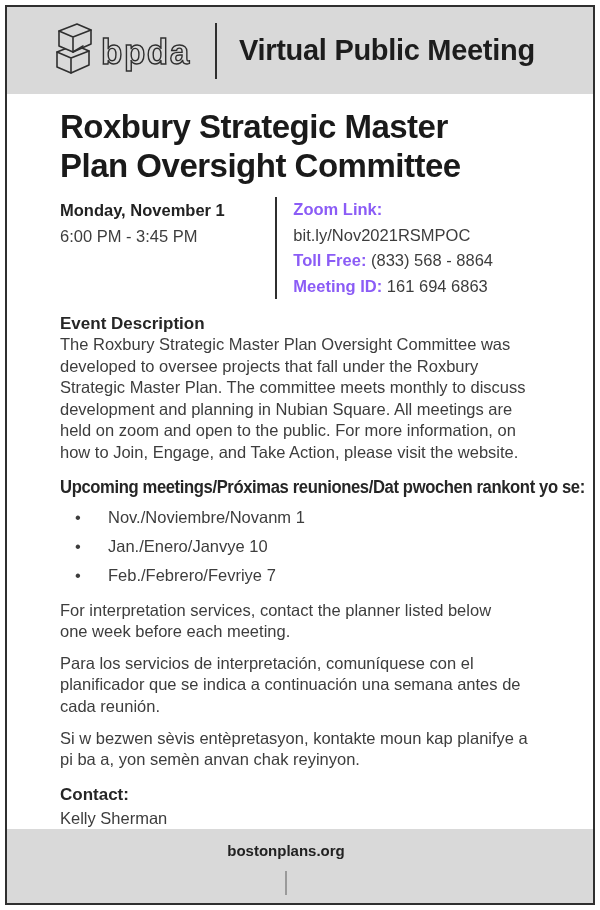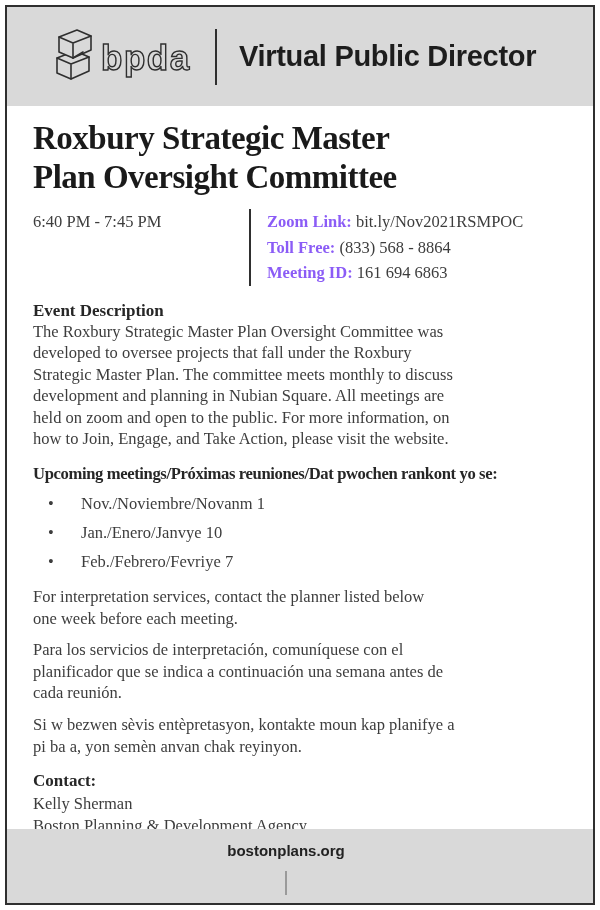--- a/index.html
+++ b/index.html
@@ -8,38 +8,38 @@
 
   .sheet {
     position: absolute; inset: 5px;
     border: 2px solid #2f2f2f;
     background: #ffffff;
     overflow: hidden;
   }
 
   
   .header-band {
-    height: 99px;
+    height: 87px;
     background: #d9d9d9;
     display: flex;
     align-items: center;
     padding-left: 32px;
   }
   .logo-wrap { display: flex; align-items: center; }
   .header-divider {
     width: 2px; height: 56px; background: #2f2f2f;
     margin: 0 22px 0 24px;
   }
   .header-title {
     font-size: 29px; font-weight: 700; color: #1d1d1d;
     letter-spacing: -0.3px;
   }
 
   
-  .content { padding: 10px 30px 0 26px; font-family: Liberation Serif, serif; }
+  .content { padding: 10px 30px 0 53px; }
 
   .doc-title {
     margin-top: 3px;
     font-size: 33px; line-height: 39px; font-weight: 700;
     letter-spacing: -0.5px; color: #1a1a1a;
     white-space: pre-line;
   }
 
   .meeting-row { display: flex; margin-top: 12px; }
   .when { width: 216px; font-size: 16.5px; line-height: 26px; }
@@ -107,31 +107,32 @@
 
           <path d="M20,11 L38,4 L52,10 L52,24 L34,32 L20,26 Z" fill="#d9d9d9"></path>
           <path d="M20,11 L34,17 L52,10 M34,17 L34,32" fill="none"></path>
 
           <path d="M34,32 L44,26" fill="none"></path>
         </g>
         <text x="62" y="44" font-family="'Liberation Sans', sans-serif" font-size="35" font-weight="bold" letter-spacing="1.5" fill="none" stroke="#2f2f2f" stroke-width="1.4">bpda</text>
       </svg>
     </div>
     <div class="header-divider"></div>
-    <div class="header-title">Virtual Public Director</div>
+    <div class="header-title">Virtual Public Meeting</div>
   </div>
 
   <div class="content">
 
     <h1 class="doc-title">Roxbury Strategic Master
 Plan Oversight Committee</h1>
 
     <div class="meeting-row">
       <div class="when">
-        <div class="time">6:40 PM - 7:45 PM</div>
+        <div class="date">Monday, November 1</div>
+        <div class="time">6:00 PM - 3:45 PM</div>
       </div>
       <div class="vdivider"></div>
       <div class="dial">
         <div>
           <b>Zoom Link:</b>
           <span>bit.ly/Nov2021RSMPOC</span>
         </div>
         <div>
           <b>Toll Free:</b>
           <span>(833) 568 - 8864</span>

